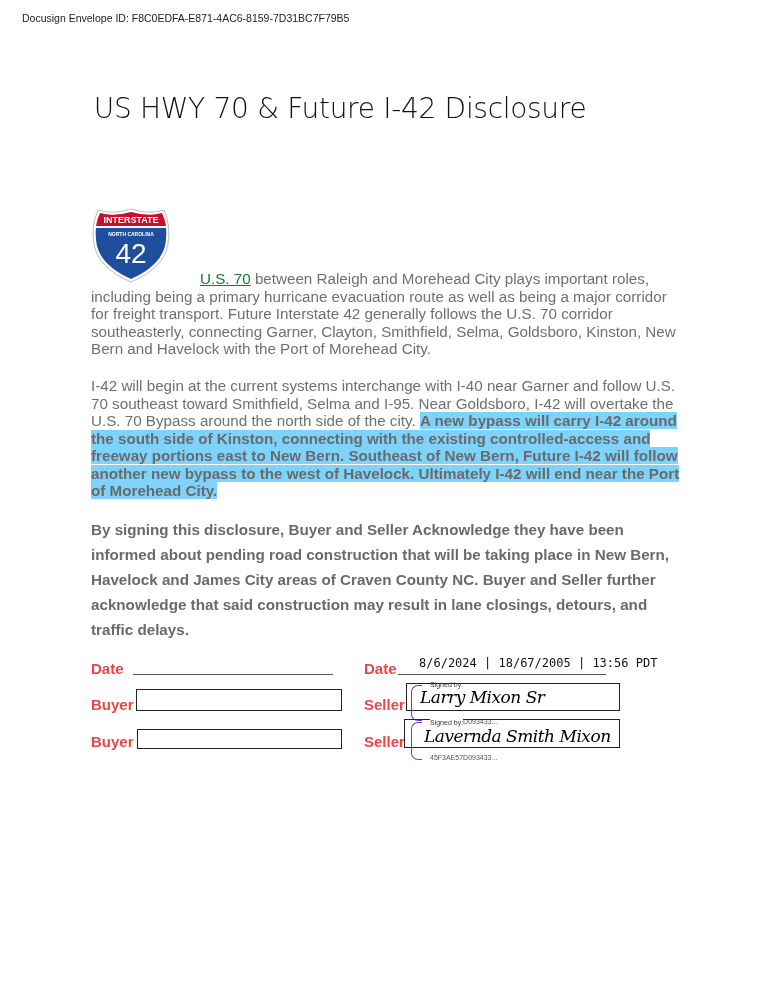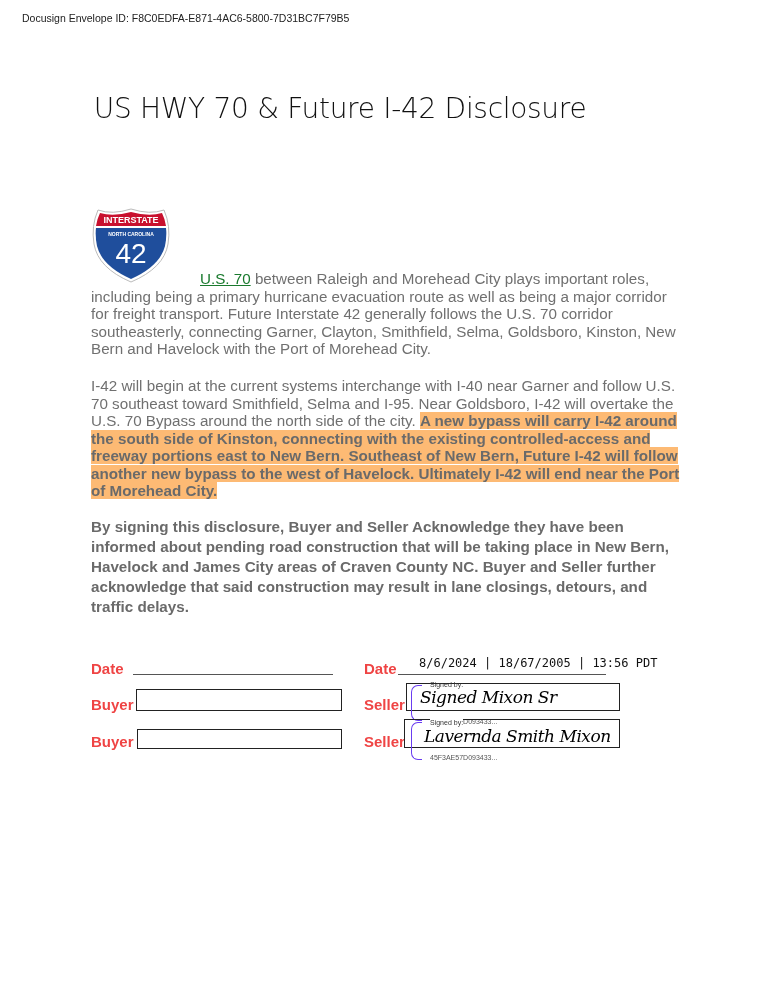--- a/index.html
+++ b/index.html
@@ -5,35 +5,35 @@
   html,body{margin:0;padding:0;background:#fff;}
   body{width:772px;height:1000px;position:relative;overflow:hidden;font-family:"Liberation Sans",sans-serif;}
   .envelope{position:absolute;left:22px;top:12px;font-size:10.5px;color:#222;}
   .title{position:absolute;left:0;width:680px;top:92px;text-align:center;font-family:"DejaVu Sans",sans-serif;font-weight:300;font-size:28px;color:#111;letter-spacing:-0.3px;}
   .shield{position:absolute;left:92px;top:206px;width:78px;height:78px;}
   .para{position:absolute;left:91px;width:590px;font-size:15.2px;line-height:17.5px;color:#707070;}
   .p1{top:270px;}
   .p1 .indent{display:inline-block;width:109px;}
   .link{color:#1a7a2e;text-decoration:underline;}
   .p2{top:377px;}
-  .hl{background:#fdba74;font-weight:bold;color:#6a6a6a;}
-  .p3{top:517px;font-weight:bold;color:#6a6a6a;line-height:20px;}
+  .hl{background:#7dd3fc;font-weight:bold;color:#6a6a6a;}
+  .p3{top:517px;font-weight:bold;color:#6a6a6a;line-height:25px;}
   .lbl{position:absolute;font-weight:bold;font-size:15px;color:#ef4444;}
   .uline{position:absolute;border-bottom:1.5px solid #555;height:0;}
   .box{position:absolute;border:1.5px solid #222;background:transparent;}
   .datestamp{position:absolute;left:419px;top:656px;font-family:"DejaVu Sans Mono",monospace;font-size:12px;color:#111;white-space:pre;}
   .bracket{position:absolute;border:1.5px solid #6a3df0;border-right:none;border-radius:7px 0 0 7px;width:10px;}
   .signedby{position:absolute;font-size:7px;color:#333;}
   .sighash{position:absolute;font-size:7px;color:#555;}
   .sig{position:absolute;font-family:"DejaVu Serif",serif;font-style:italic;font-size:17px;color:#000;letter-spacing:-0.5px;}
 </style>
 </head>
 <body>
 
-<div class="envelope">Docusign Envelope ID: F8C0EDFA-E871-4AC6-5800-7D31BC7F79B5</div>
+<div class="envelope">Docusign Envelope ID: F8C0EDFA-E871-4AC6-8159-7D31BC7F79B5</div>
 
 <div class="title">US HWY 70 &amp; Future I-42 Disclosure</div>
 
 <svg class="shield" viewBox="0 0 78 78">
   <path d="M6 4 Q20 9 39 3 Q58 9 72 4 Q79 20 76 38 Q72 62 39 76 Q6 62 2 38 Q-1 20 6 4 Z" fill="#fff" stroke="#bbb" stroke-width="1"></path>
   <path d="M8 7 Q21 11 39 6 Q57 11 70 7 Q73 13 74 20 L4 20 Q5 13 8 7 Z" fill="#c8102e"></path>
   <path d="M4 22 L74 22 Q75 30 73 40 Q68 60 39 73 Q10 60 5 40 Q3 30 4 22 Z" fill="#1f4e9c"></path>
   <text x="39" y="17" font-family="Liberation Sans, sans-serif" font-weight="bold" font-size="9" fill="#fff" text-anchor="middle">INTERSTATE</text>
   <text x="39" y="30" font-family="Liberation Sans, sans-serif" font-weight="bold" font-size="5" fill="#fff" text-anchor="middle">NORTH CAROLINA</text>
   <text x="39" y="57" font-family="Liberation Sans, sans-serif" font-size="28" fill="#fff" text-anchor="middle">42</text>
@@ -55,21 +55,21 @@
 <div class="box" style="left:137px;top:729px;width:203px;height:18px;"></div>
 
 <div class="lbl" style="left:364px;top:660px;">Date</div>
 <div class="uline" style="left:398px;top:674px;width:208px;"></div>
 <div class="datestamp">8/6/2024 | 18/67/2005 | 13:56 PDT</div>
 
 <div class="lbl" style="left:364px;top:696px;">Seller</div>
 <div class="box" style="left:406px;top:683px;width:212px;height:26px;"></div>
 <div class="bracket" style="left:411px;top:685px;height:34px;"></div>
 <div class="signedby" style="left:430px;top:681px;">Signed by:</div>
-<div class="sig" style="left:420px;top:687px;">Signed Mixon Sr</div>
+<div class="sig" style="left:420px;top:687px;">Larry Mixon Sr</div>
 <div class="sighash" style="left:430px;top:718px;">45F3AE57D093433...</div>
 
 <div class="lbl" style="left:364px;top:733px;">Seller</div>
 <div class="box" style="left:404px;top:719px;width:214px;height:27px;"></div>
 <div class="bracket" style="left:411px;top:722px;height:36px;"></div>
 <div class="signedby" style="left:430px;top:719px;background:#fff;">Signed by:</div>
 <div class="sig" style="left:424px;top:726px;">Lavernda Smith Mixon</div>
 <div class="sighash" style="left:430px;top:754px;">45F3AE57D093433...</div>
 
 </body></html>

